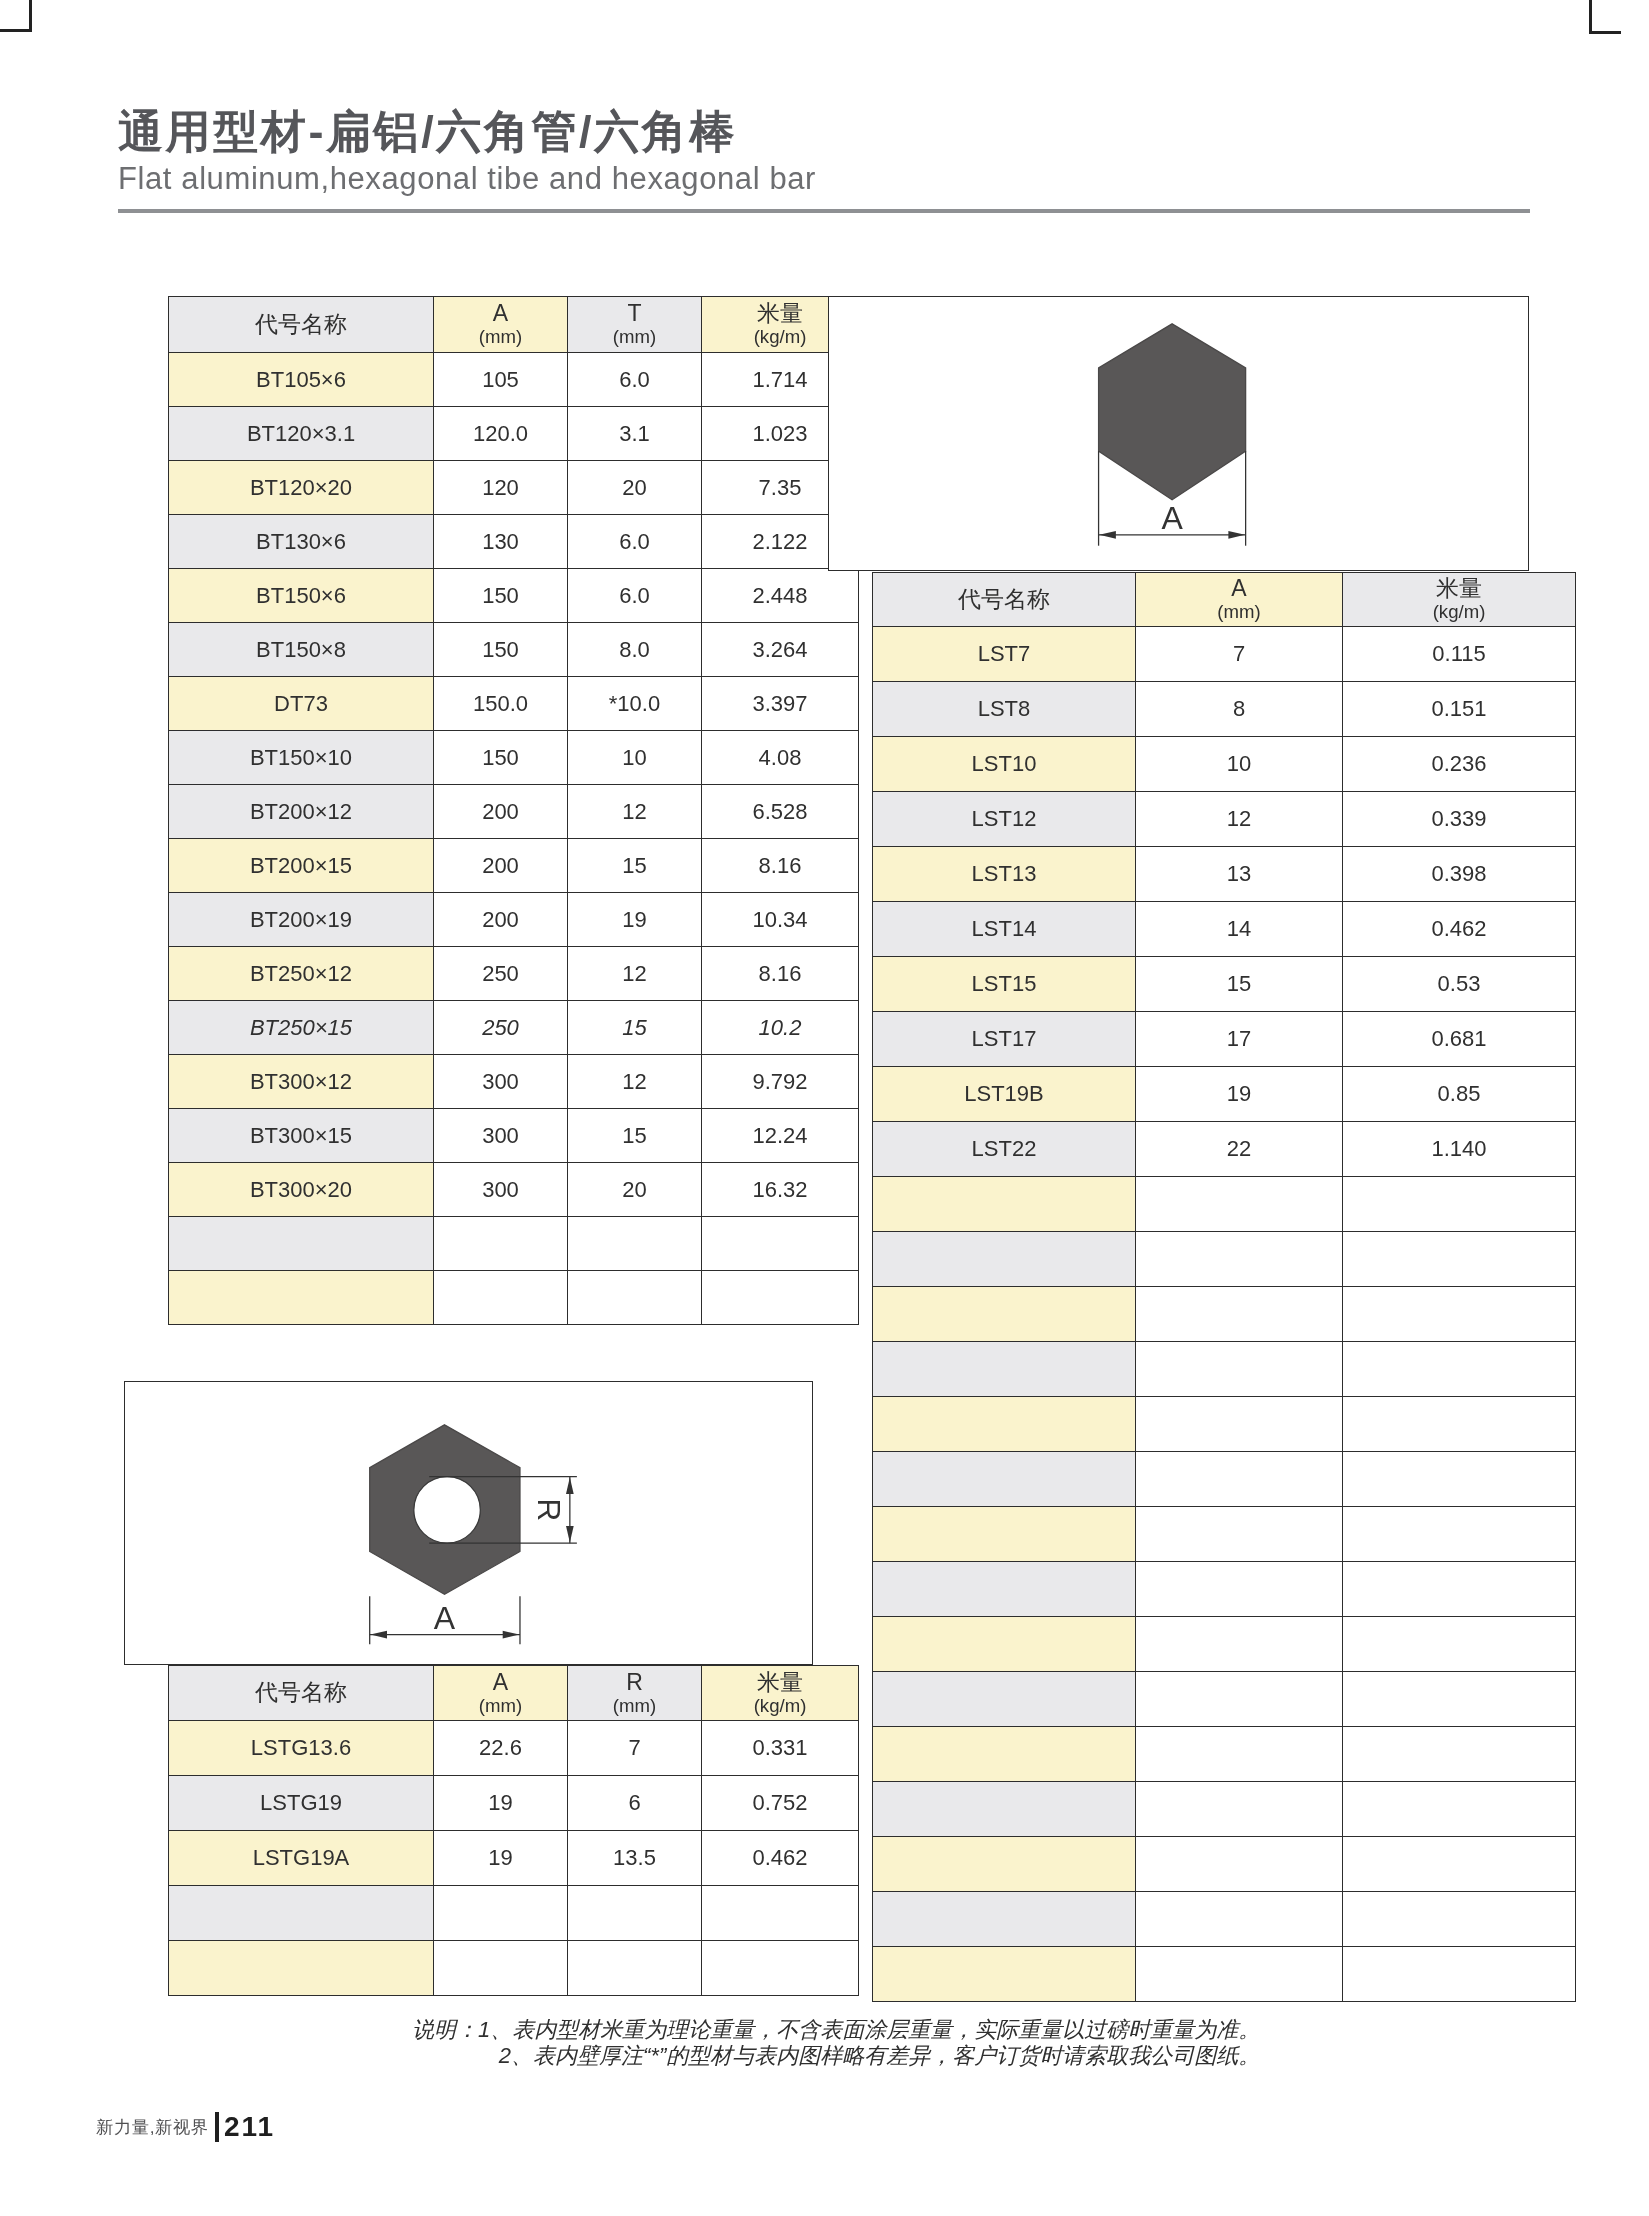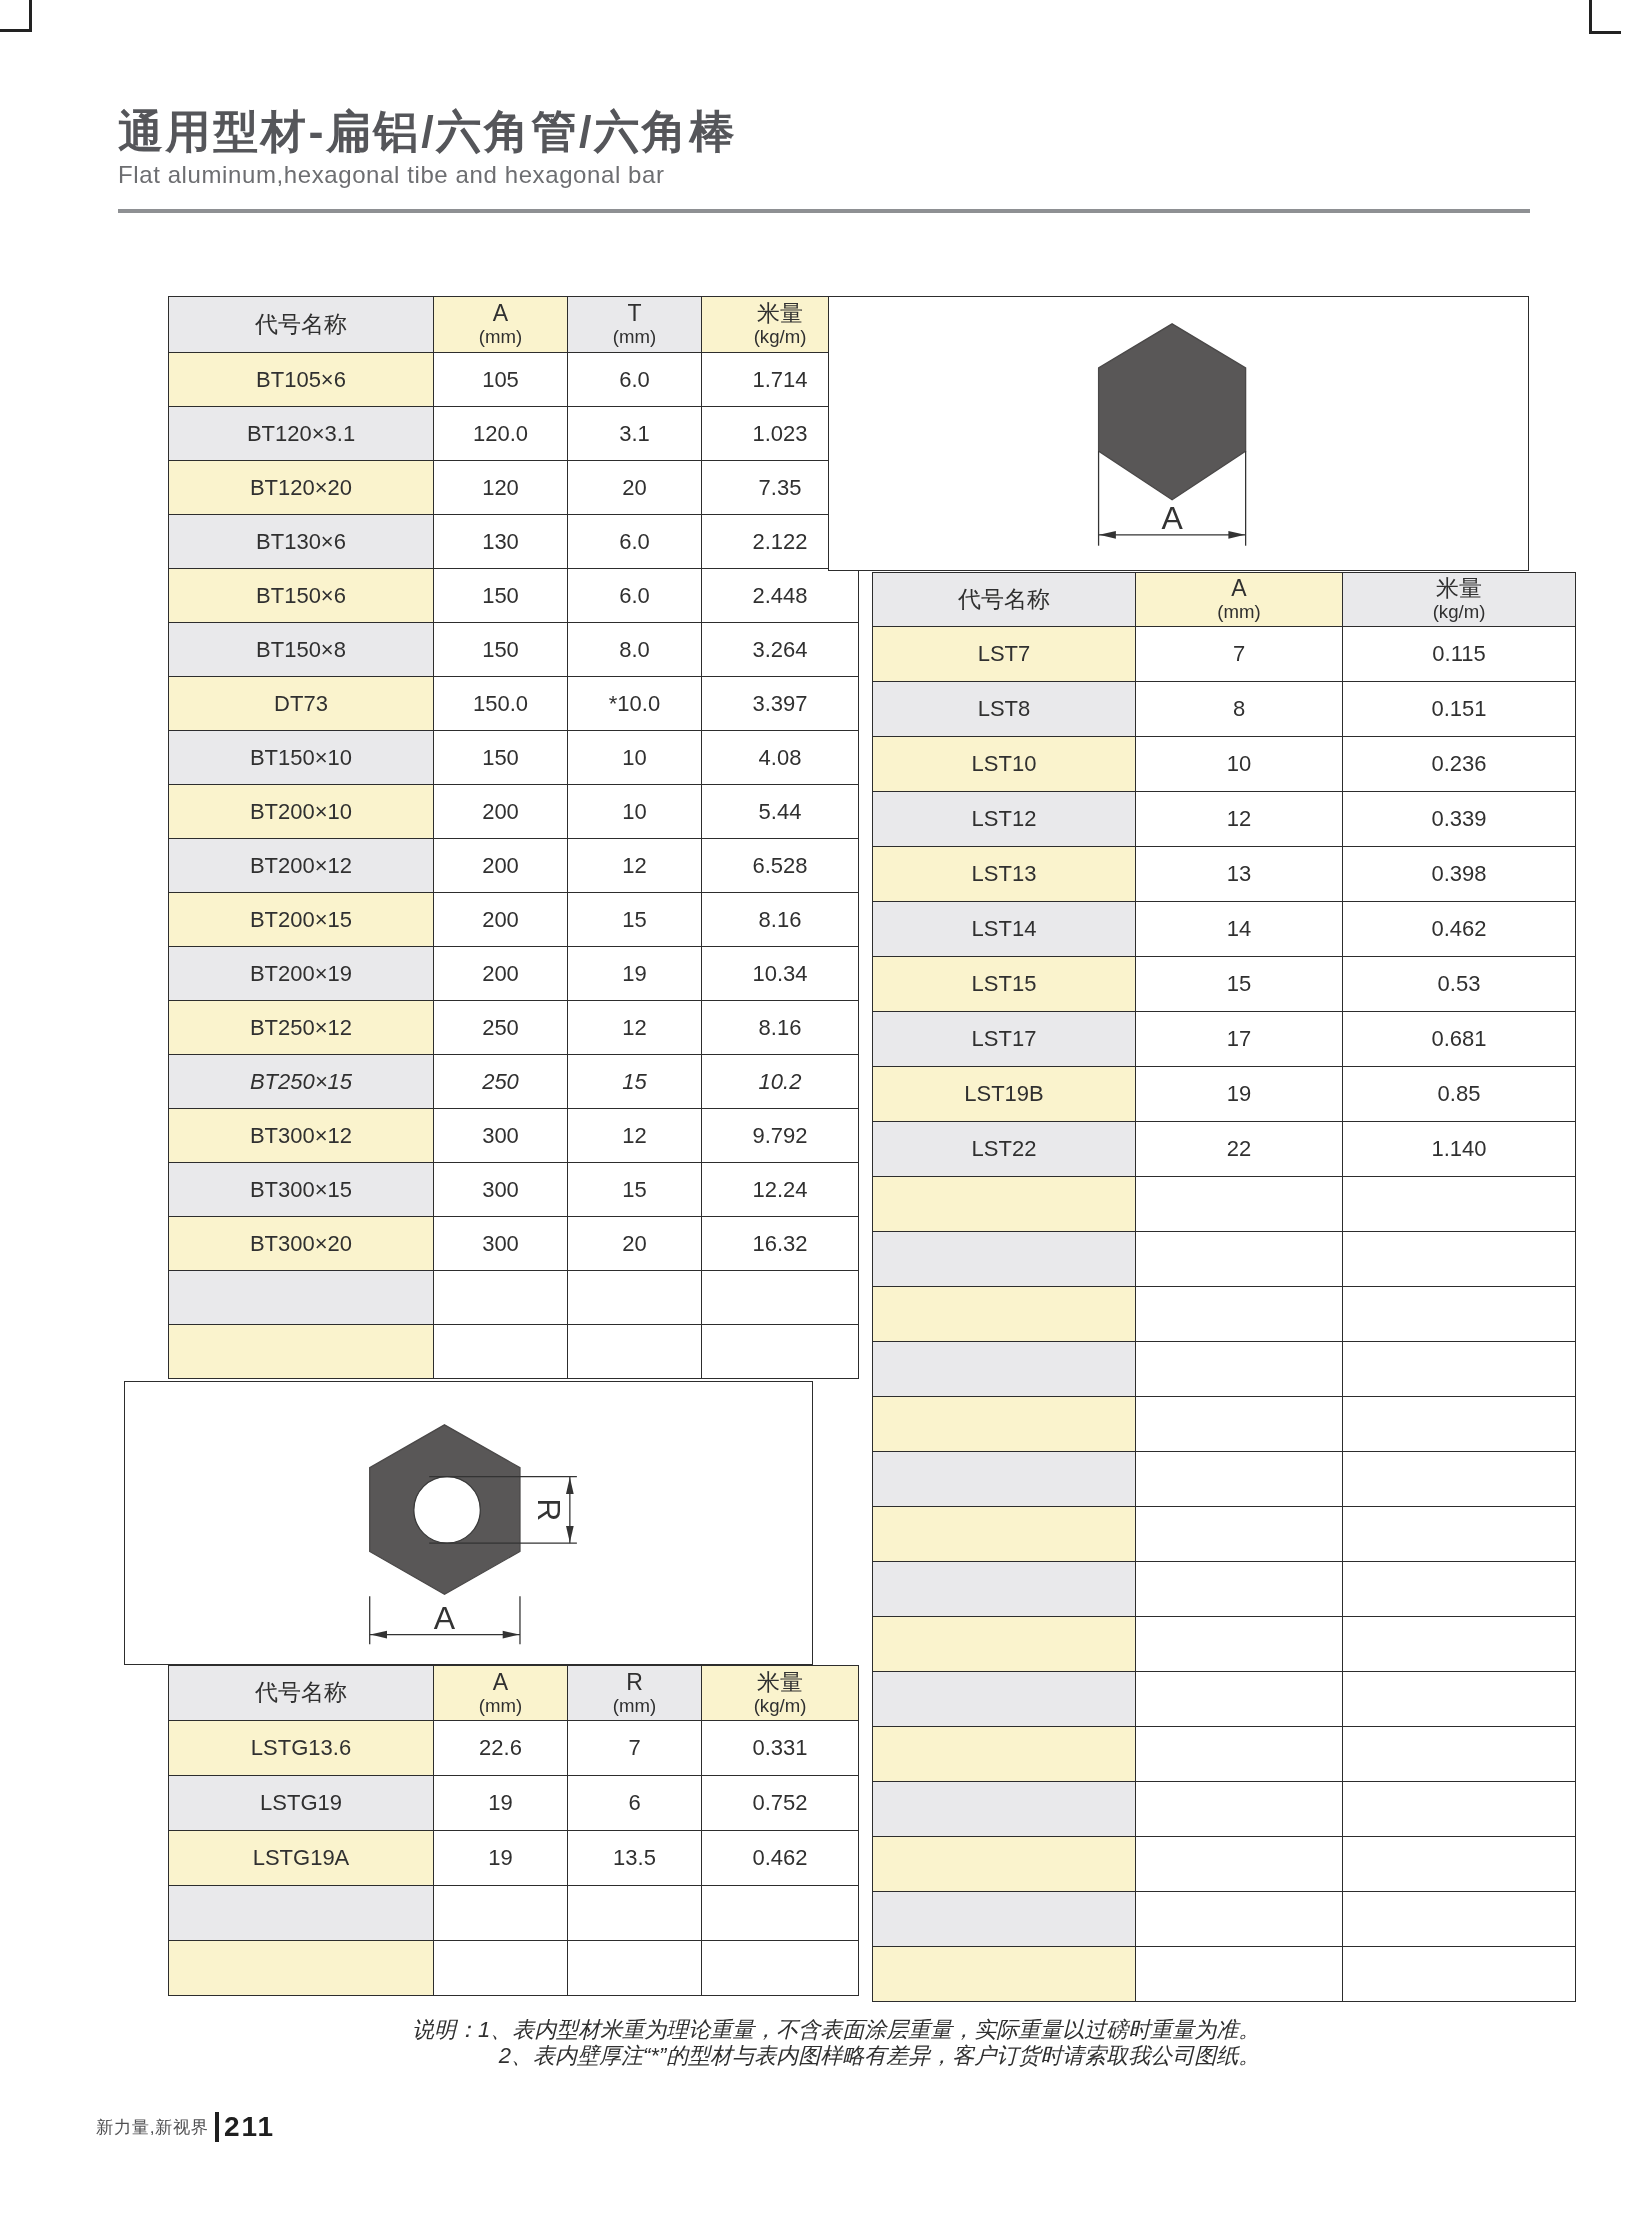--- a/index.html
+++ b/index.html
@@ -13,21 +13,21 @@
     font-family:"Liberation Sans","DejaVu Sans",sans-serif;color:var(--ink);
   }
   
   .crop-tl{position:absolute;left:0;top:0;width:29.4px;height:29.4px;
     border-right:3.2px solid #222;border-bottom:3.2px solid #222;}
   .crop-tr{position:absolute;right:28px;top:0;width:29.4px;height:31px;
     border-left:3.2px solid #222;border-bottom:3.2px solid #222;}
   
   .page-title{position:absolute;left:118px;top:102px;font-size:45px;font-weight:bold;
     color:var(--title);letter-spacing:2.6px;white-space:nowrap;}
-  .page-subtitle{position:absolute;left:118px;top:161px;font-size:24px;color:var(--subtitle);
+  .page-subtitle{position:absolute;left:118px;top:161px;font-size:31px;color:var(--subtitle);
     letter-spacing:0.6px;white-space:nowrap;}
   .title-rule{position:absolute;left:118px;top:209px;width:1412px;height:3.8px;background:var(--rule);}
   
   .tbl{position:absolute;}
   table{border-collapse:collapse;table-layout:fixed;width:100%;margin-left:44px;}
   table,td,th{border:1.3px solid var(--border);}
   tr{border-top:1.9px solid var(--border);border-bottom:1.9px solid var(--border);}
   table{border-width:1.9px;}
   th,td{text-align:center;vertical-align:middle;font-size:22px;color:var(--ink);
     padding:0;overflow:hidden;white-space:nowrap;font-weight:normal;}
@@ -131,26 +131,20 @@
           <td>*10.0</td>
           <td>3.397</td>
         </tr>
         <tr style="height: 54px;">
           <td class="tone-gray">BT150×10</td>
           <td>150</td>
           <td>10</td>
           <td>4.08</td>
         </tr>
         <tr style="height: 54px;">
-          <td class="tone-yellow">BT200×10</td>
-          <td>200</td>
-          <td>10</td>
-          <td>5.44</td>
-        </tr>
-        <tr style="height: 54px;">
           <td class="tone-gray">BT200×12</td>
           <td>200</td>
           <td>12</td>
           <td>6.528</td>
         </tr>
         <tr style="height: 54px;">
           <td class="tone-yellow">BT200×15</td>
           <td>200</td>
           <td>15</td>
           <td>8.16</td>

